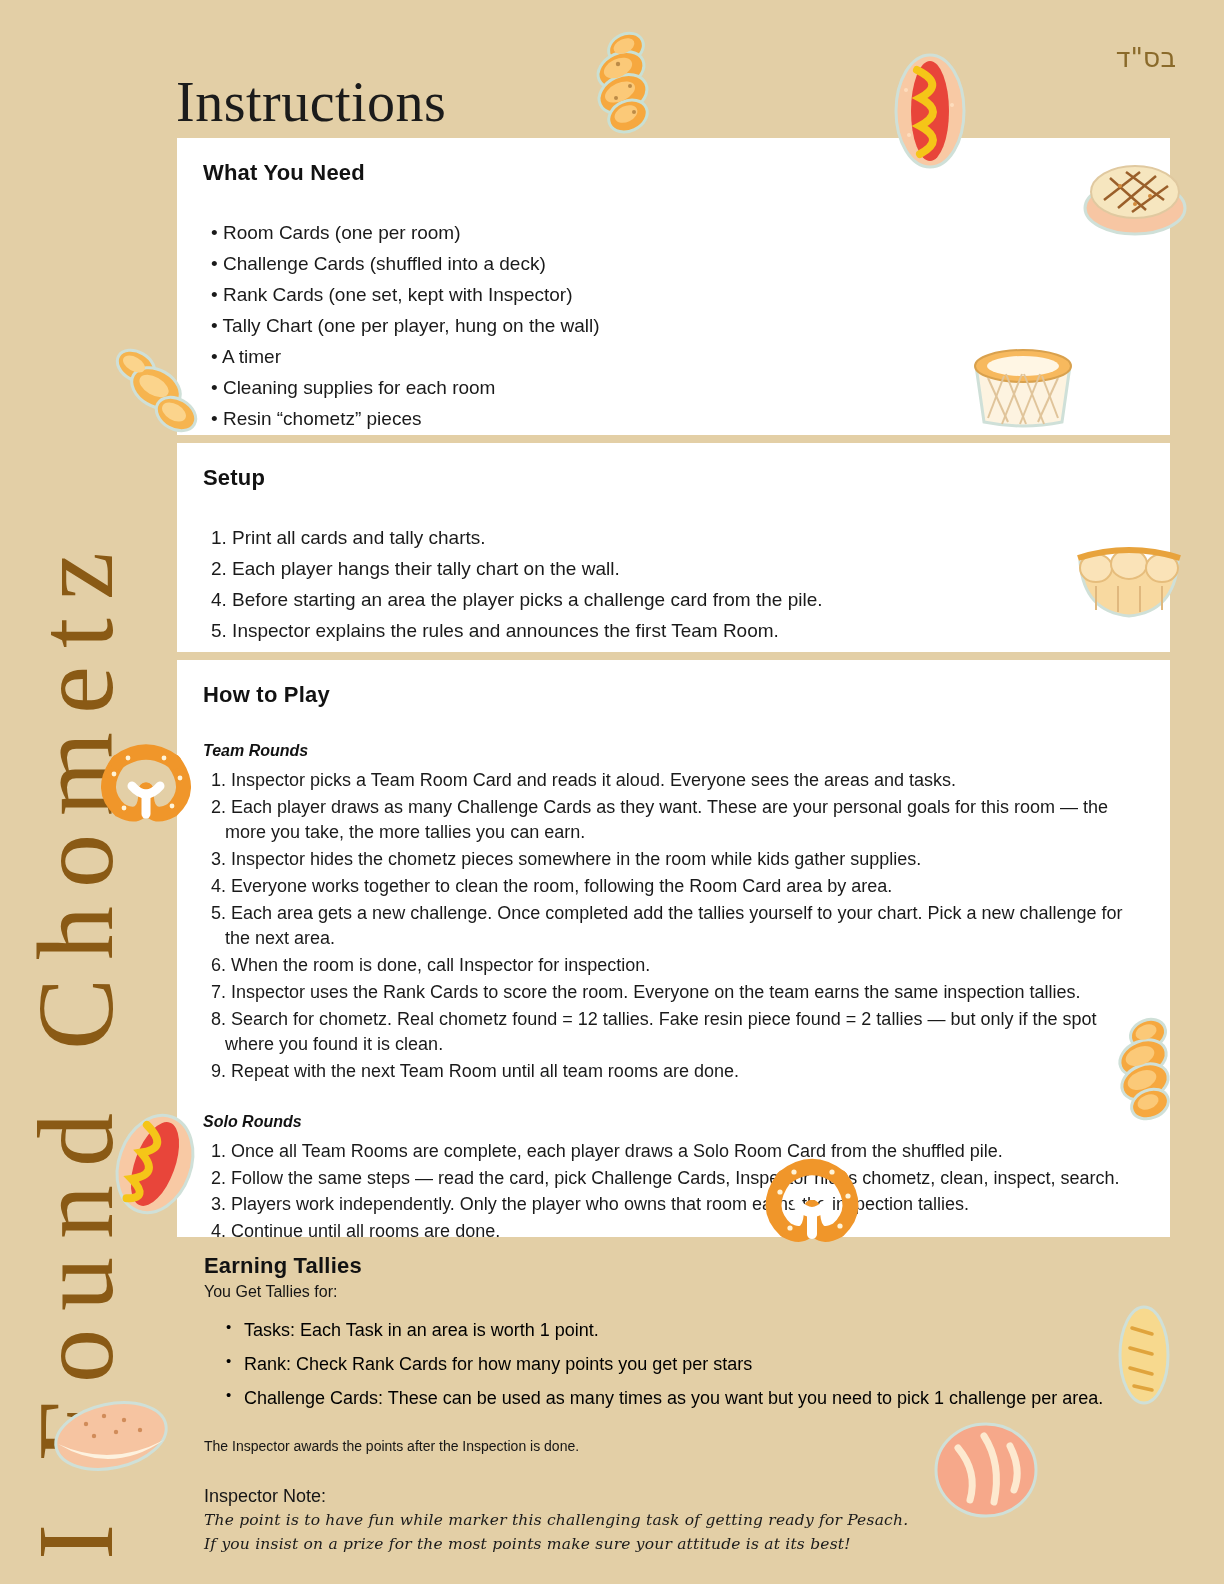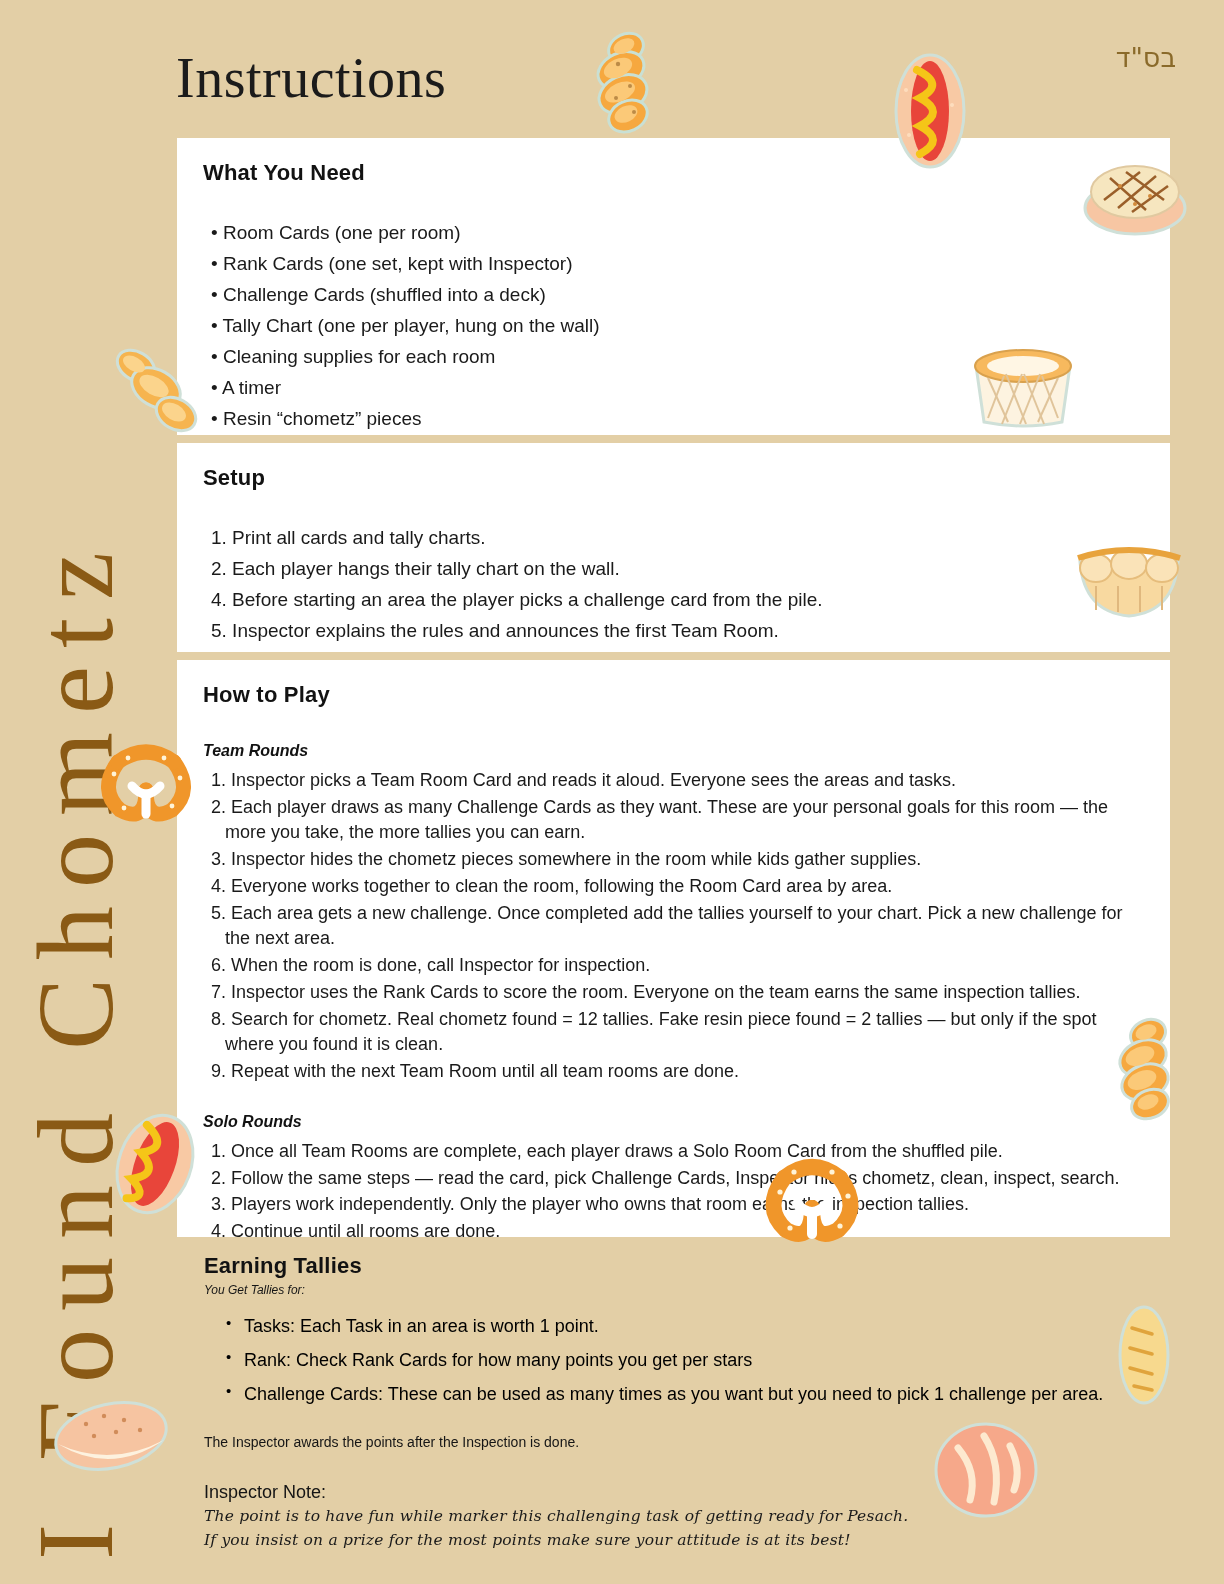--- a/index.html
+++ b/index.html
@@ -46,21 +46,21 @@
     font-size: 27px;
     color: #8a6a2a;
     direction: rtl;
     z-index: 4;
   }
 
   
   #page-title {
     position: absolute;
     left: 176px;
-    top: 46px;
+    top: 70px;
     font-family: "Liberation Serif", "DejaVu Serif", serif;
     font-size: 56px;
     color: #1b1b1b;
     letter-spacing: 0.5px;
     z-index: 4;
   }
 
   
   .panel {
     position: absolute;
@@ -120,22 +120,21 @@
   
   #tallies-block {
     position: absolute;
     left: 204px;
     top: 1253px;
     width: 960px;
     z-index: 2;
   }
   #tallies-block h2.section-heading { margin-bottom: 4px; }
   .italic-lead {
-    font-size: 12px;
-    font-style: italic;
+    font-size: 16px;
     color: #151515;
     margin: 0 0 8px 0;
   }
   #tallies-bullets { padding-left: 22px; }
   #tallies-bullets li {
     font-size: 18px;
     line-height: 1.5;
     margin-bottom: 7px;
     list-style: none;
     position: relative;
@@ -184,25 +183,25 @@
 
 <div id="bsd">בס"ד</div>
 
 <div id="page-title">Instructions</div>
 
 <section class="panel" id="panel-need">
   <div class="panel-inner">
     <h2 class="section-heading">What You Need</h2>
     <ul class="bullet-list">
       <li>• Room Cards (one per room)</li>
+      <li>• Challenge Cards (shuffled into a deck)</li>
       <li>• Rank Cards (one set, kept with Inspector)</li>
-      <li>• Challenge Cards (shuffled into a deck)</li>
       <li>• Tally Chart (one per player, hung on the wall)</li>
+      <li>• A timer</li>
       <li>• Cleaning supplies for each room</li>
-      <li>• A timer</li>
       <li>• Resin “chometz” pieces</li>
       <li>• A pen or marker for tallies</li>
     </ul>
   </div>
 </section>
 
 <section class="panel" id="panel-setup">
   <div class="panel-inner">
     <h2 class="section-heading">Setup</h2>
     <ul class="numbered-list">

